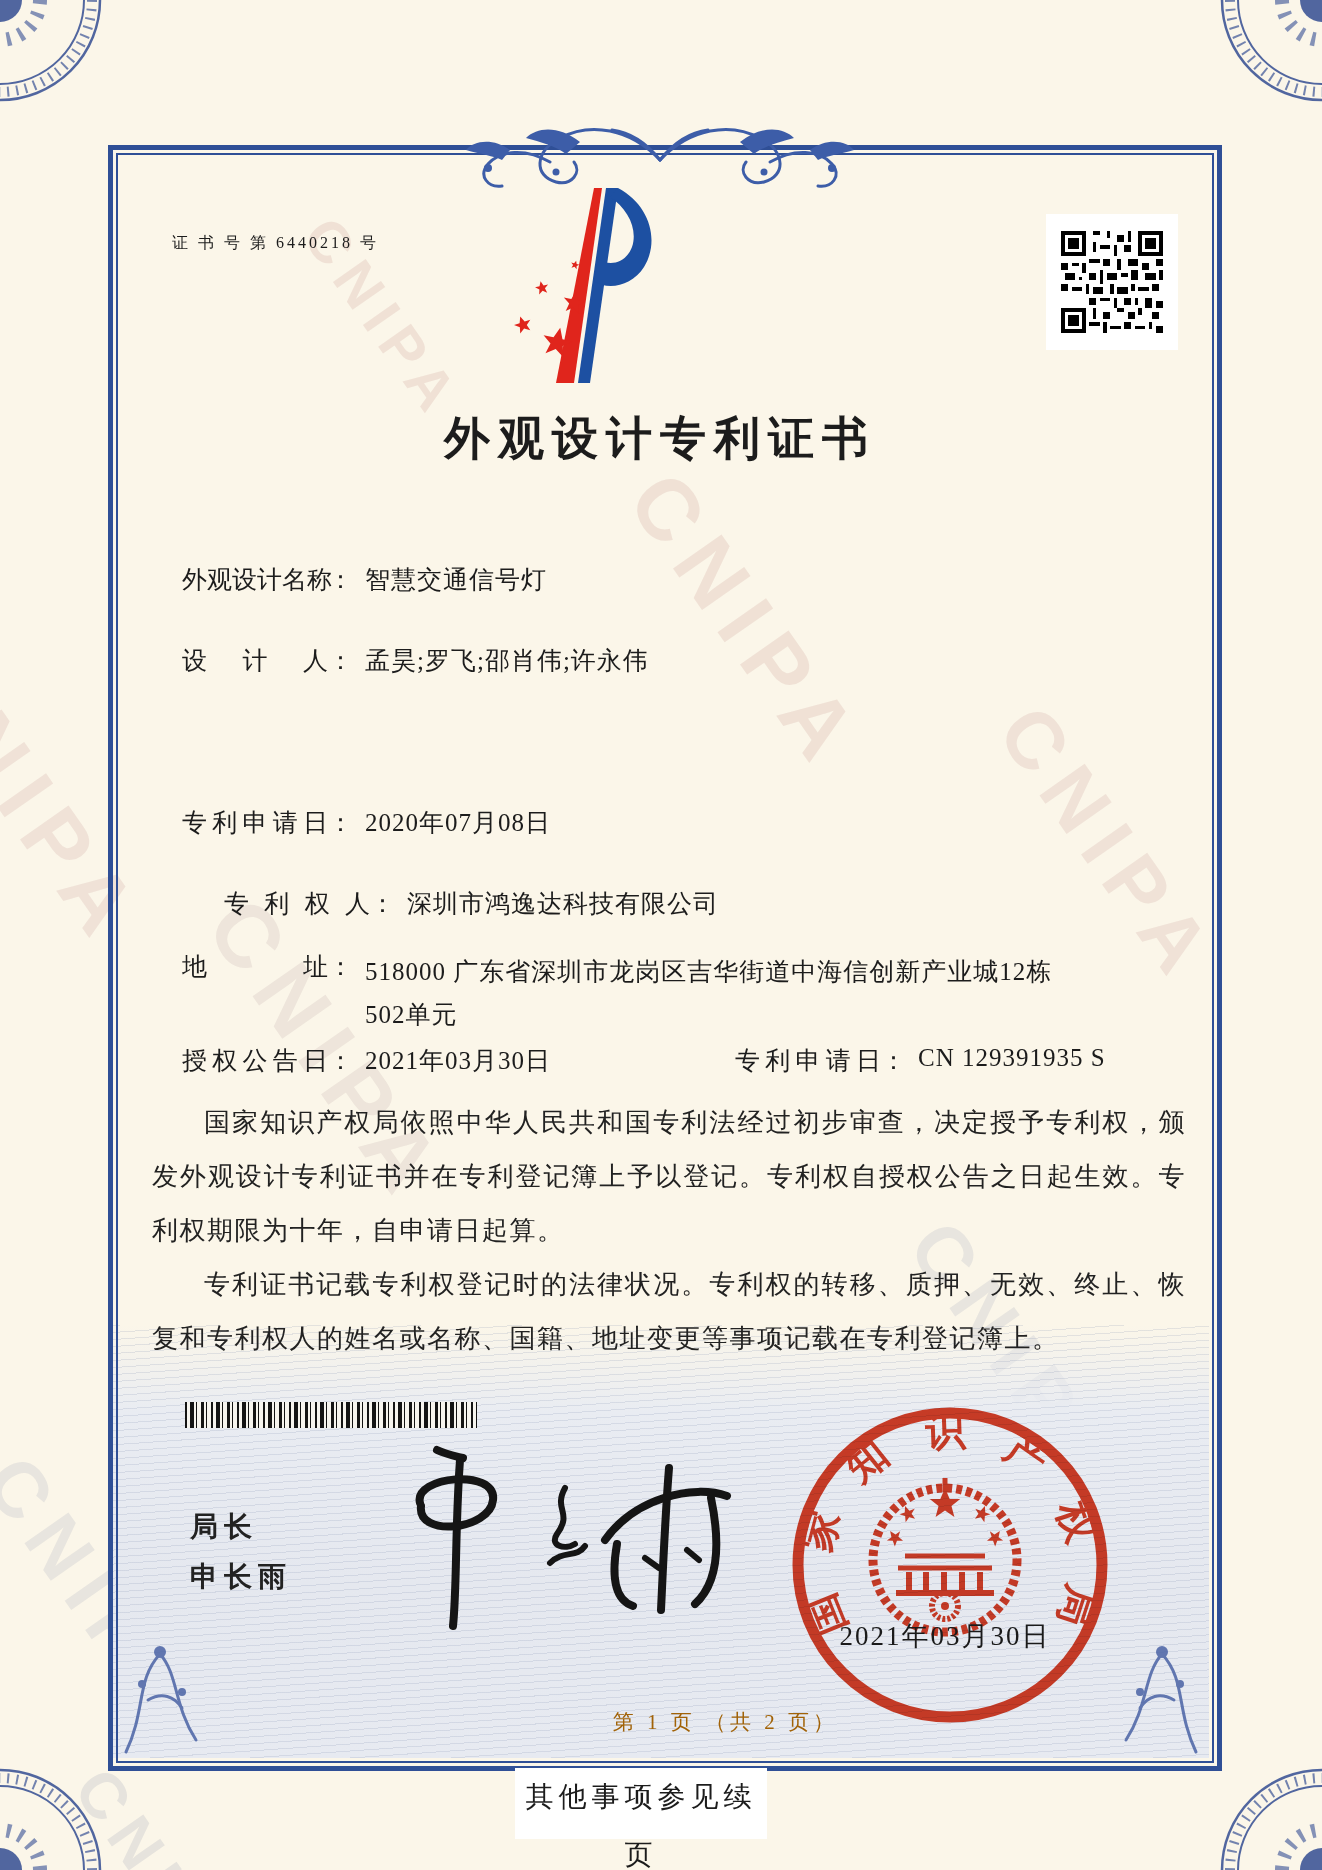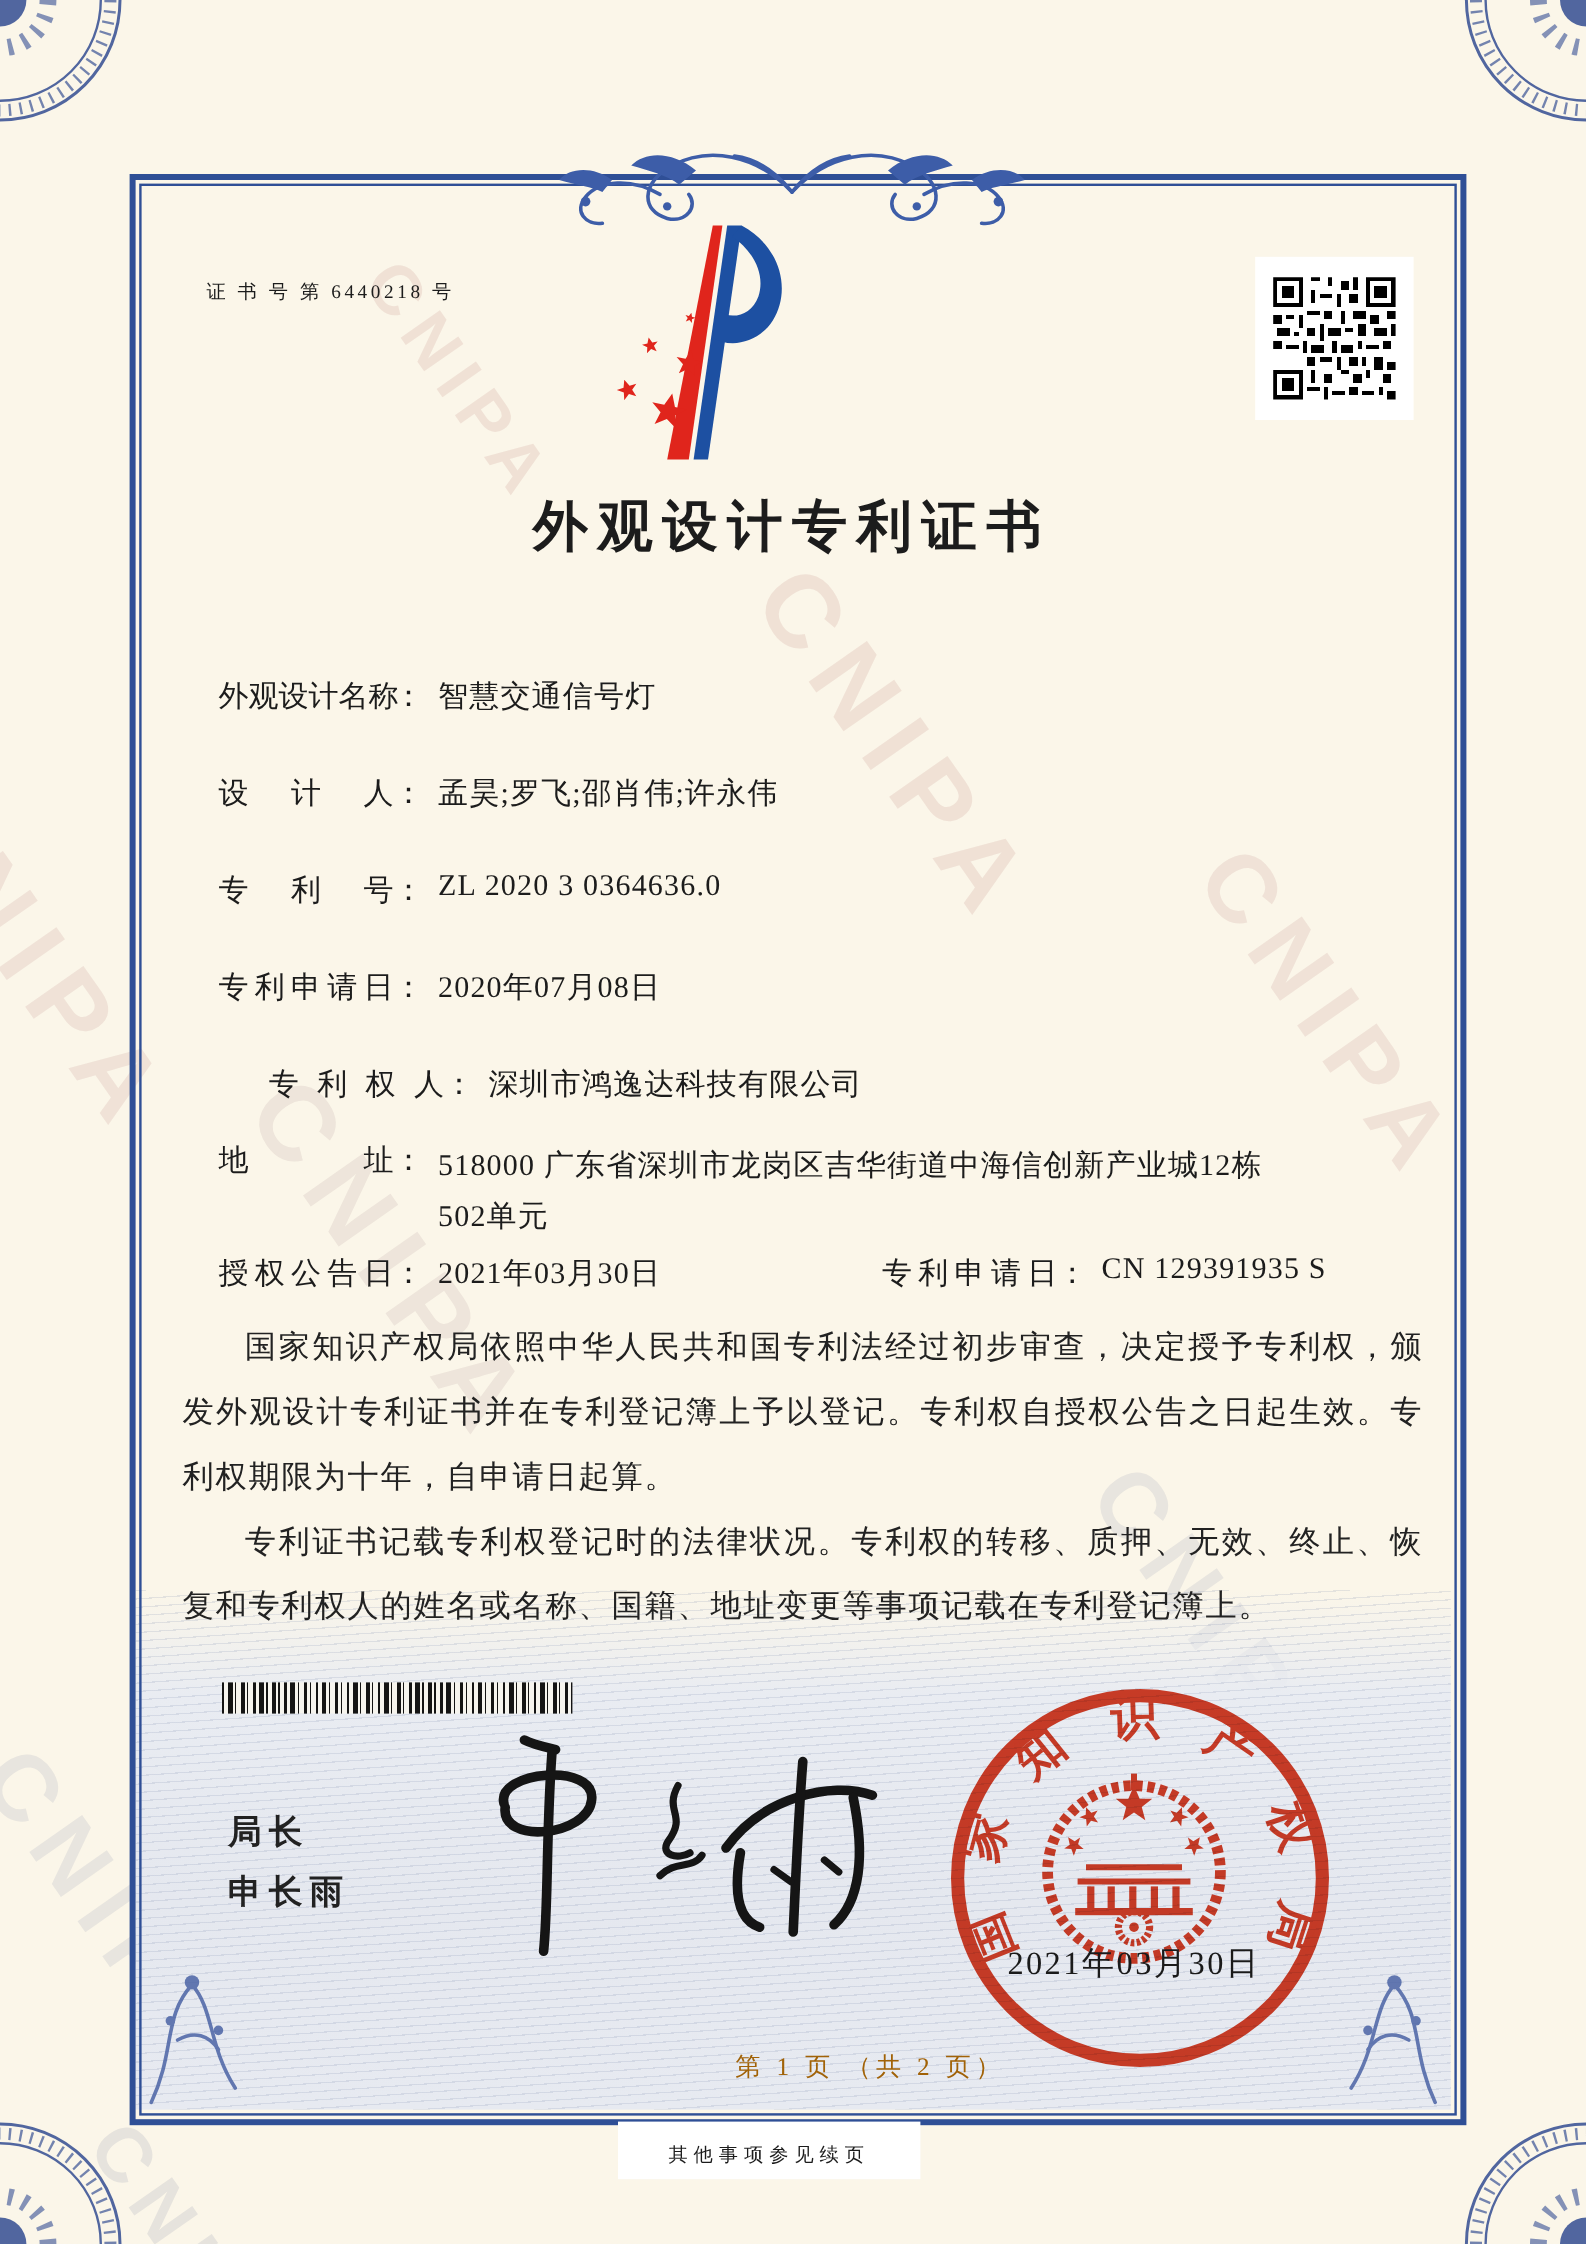--- a/index.html
+++ b/index.html
@@ -43,22 +43,22 @@
       #141414 11px 12px,#f6f4ee 12px 16px,#141414 16px 19px,#f6f4ee 19px 21px,
       #141414 21px 22px,#f6f4ee 22px 26px);}
   .sig-label{position:absolute;left:190px;font-family:"Liberation Sans",sans-serif;
              font-weight:600;font-size:28px;letter-spacing:6px;color:#222;z-index:7;}
   .signature{position:absolute;left:375px;top:1438px;z-index:7;}
   .seal{position:absolute;left:780px;top:1395px;z-index:7;mix-blend-mode:multiply;}
   .seal-date{position:absolute;left:830px;top:1618px;width:230px;text-align:center;
              font-size:27px;letter-spacing:2px;color:#1a1a1a;z-index:8;}
   .page-info{position:absolute;left:418px;top:1708px;width:420px;text-align:right;
              font-size:21px;letter-spacing:4px;color:#a16207;z-index:7;}
-  .note-box{position:absolute;left:515px;top:1768px;width:252px;height:48px;background:#ffffff;
-            text-align:center;line-height:58px;font-size:16px;letter-spacing:5px;z-index:7;}
+  .note-box{position:absolute;left:515px;top:1768px;width:252px;height:71px;background:#ffffff;
+            text-align:center;line-height:58px;font-size:28px;letter-spacing:5px;z-index:7;}
   .ornament{position:absolute;z-index:6;pointer-events:none;}
 </style>
 </head>
 <body>
 
 <div class="page">
 
   <div class="wm" style="left:345px;top:205px;font-size:58px;color:rgba(208,168,158,.26);">CNIPA</div>
   <div class="wm" style="left:690px;top:455px;font-size:86px;color:rgba(208,168,158,.26);">CNIPA</div>
   <div class="wm" style="left:-30px;top:630px;font-size:86px;color:rgba(205,165,158,.24);">CNIPA</div>
@@ -238,23 +238,20 @@
   </svg>
 
   <div class="title">外观设计专利证书</div>
 
   <div class="frow" style="top:563px;">
     <span class="flabel">外观设计名称</span><span class="fcolon">：</span><span class="fval">智慧交通信号灯</span>
   </div>
   <div class="frow" style="top:644px;">
     <span class="flabel">设计人</span><span class="fcolon">：</span><span class="fval">孟昊;罗飞;邵肖伟;许永伟</span>
   </div>
-  <div class="frow" style="top:725px;">
-    <span class="flabel">专利号</span><span class="fcolon">：</span><span class="fval">ZL 2020 3 0364636.0</span>
-  </div>
   <div class="frow" style="top:806px;">
     <span class="flabel">专利申请日</span><span class="fcolon">：</span><span class="fval">2020年07月08日</span>
   </div>
   <div class="frow" style="top:887px;margin-left:42px;">
     <span class="flabel">专利权人</span><span class="fcolon">：</span><span class="fval">深圳市鸿逸达科技有限公司</span>
   </div>
   <div class="frow" style="top:950px;">
     <span class="flabel">地址</span><span class="fcolon">：</span><span class="fval wrap">518000 广东省深圳市龙岗区吉华街道中海信创新产业城12栋502单元</span>
   </div>
   <div class="frow" style="top:1044px;width:1000px;">

